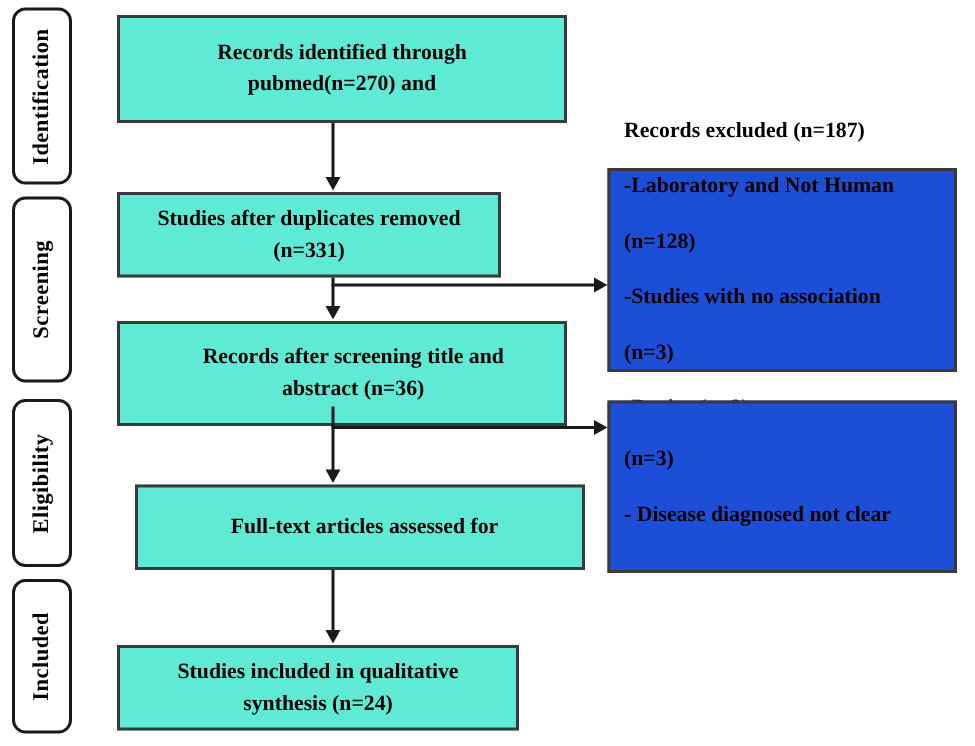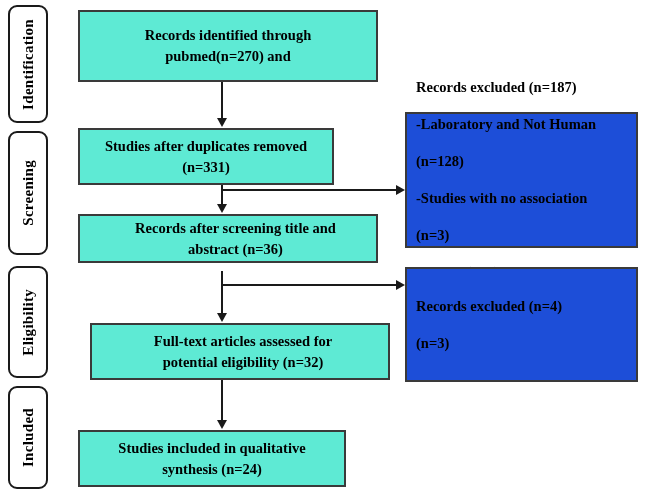--- a/index.html
+++ b/index.html
@@ -104,53 +104,52 @@
     </div>
   </div>
 
   <div class="box" style="left:78px;top:128px;width:256px;height:57px;">
     <div>
       <span class="ln">Studies after duplicates removed</span>
       <span class="ln">(n=331)</span>
     </div>
   </div>
 
-  <div class="box" style="left:78px;top:214px;width:300px;height:49px;padding-left:21px;">
+  <div class="box" style="left:78px;top:214px;width:300px;height:70px;padding-left:21px;">
     <div>
       <span class="ln">Records after screening title and</span>
       <span class="ln">abstract (n=36)</span>
     </div>
   </div>
 
   <div class="box" style="left:90px;top:323px;width:300px;height:57px;padding-left:12px;">
     <div>
       <span class="ln">Full-text articles assessed for</span>
-      <span class="ln">potential eligibility (n=32)</span>
     </div>
   </div>
 
   <div class="box" style="left:78px;top:430px;width:268px;height:57px;">
     <div>
       <span class="ln">Studies included in qualitative</span>
       <span class="ln">synthesis (n=24)</span>
     </div>
   </div>
 
   <div class="exbox" style="left:405px;top:112px;width:233px;height:136px;">
     <span class="ln">Records excluded (n=187)</span>
     <span class="ln">-Laboratory and Not Human</span>
     <span class="ln">(n=128)</span>
     <span class="ln">-Studies with no association</span>
     <span class="ln">(n=3)</span>
     <span class="ln">-Review(n=2)</span>
   </div>
 
   <div class="exbox" style="left:405px;top:267px;width:233px;height:115px;">
-    <span class="ln">Records excluded (n=4)</span>
     <span class="ln">(n=3)</span>
+    <span class="ln">- Disease diagnosed not clear</span>
   </div>
 
   <div class="vline" style="left:221px;top:82px;height:37px;"></div>
   <div class="arrow-down" style="left:216.5px;top:118px;"></div>
 
   <div class="vline" style="left:221px;top:185px;height:20px;"></div>
   <div class="arrow-down" style="left:216.5px;top:204px;"></div>
   <div class="hline" style="left:221px;top:189px;width:176px;"></div>
   <div class="arrow-right" style="left:396px;top:184.5px;"></div>
 

